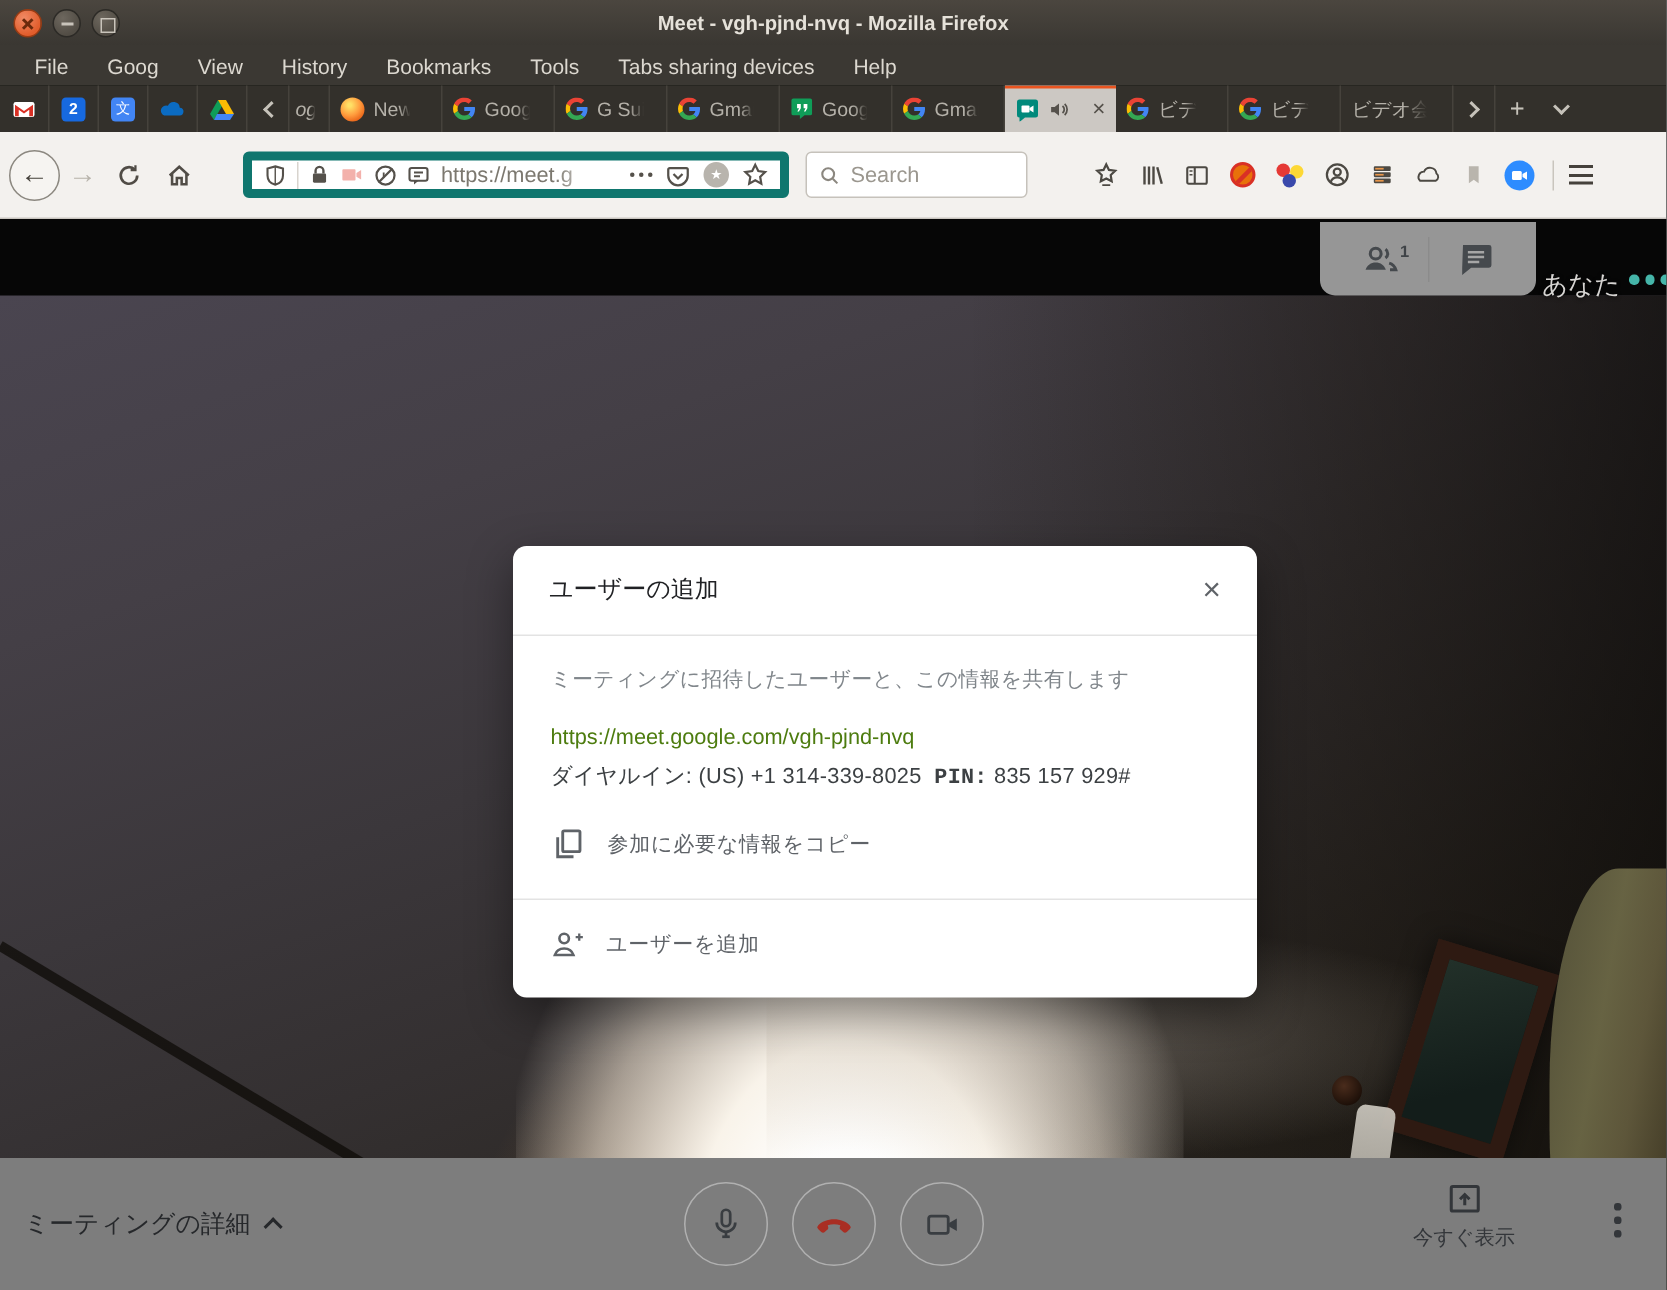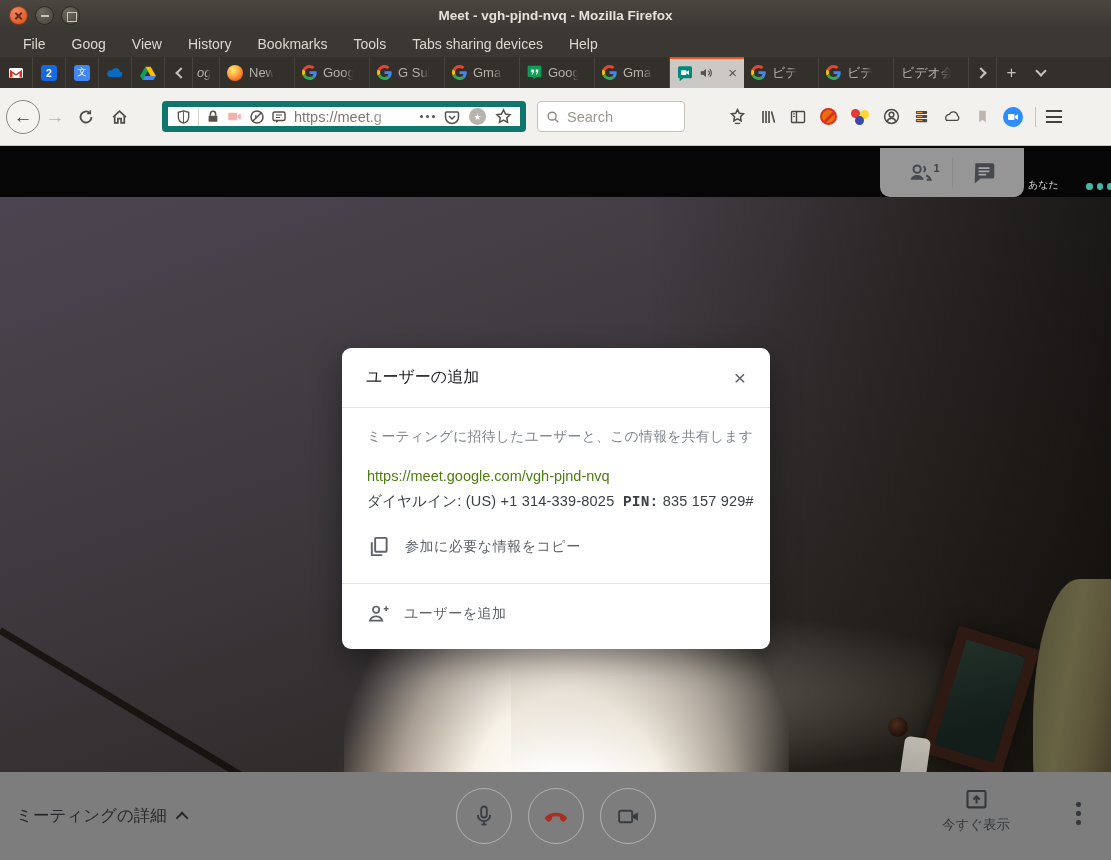--- a/index.html
+++ b/index.html
@@ -99,26 +99,26 @@
     background:linear-gradient(180deg,#cfcbc2,#a29e94); transform:rotate(8deg); opacity:.9; }
   .video .rod { position:absolute; left:888px; top:520px; width:20px; height:20px; border-radius:50%;
     background:radial-gradient(circle at 40% 35%, #4a2c1c, #1c0f08 75%); }
 
   
   .meetpanel { position:absolute; left:880px; top:2px; width:144px; height:49px; background:rgba(163,163,163,.92);
     border-radius:0 0 10px 10px; display:flex; align-items:center; justify-content:center; }
   .mpbtn { width:62px; display:flex; align-items:center; justify-content:center; position:relative; }
   .mpsep { width:1px; height:30px; background:#8b8b8b; }
   .mpbadge { position:absolute; top:3px; right:12px; font-size:11px; font-weight:bold; color:#3f4347; }
-  .youlabel { position:absolute; left:1028px; top:32px; color:#d6d4d2; font-size:10px; text-shadow:0 1px 3px rgba(0,0,0,.7); }
+  .youlabel { position:absolute; left:1028px; top:32px; color:#d6d4d2; font-size:17px; text-shadow:0 1px 3px rgba(0,0,0,.7); }
   .tealdots { position:absolute; left:1086px; top:37px; display:flex; gap:4px; }
   .tealdots i { width:6.5px; height:6.5px; border-radius:50%; background:#45b5a9; }
 
   
-  .dialog { position:absolute; left:342px; top:348px; width:428px; height:301px; background:#fff; border-radius:9px;
+  .dialog { position:absolute; left:342px; top:364px; width:496px; height:301px; background:#fff; border-radius:9px;
     box-shadow:0 10px 30px rgba(0,0,0,.4); }
   .dlghead { height:60px; display:flex; align-items:center; padding:0 24px; border-bottom:1px solid #e3e3e3; }
   .dlgtitle { font-size:16px; color:#202124; }
   .dlgclose { margin-left:auto; font-size:21px; color:#5f6368; line-height:1; }
   .dlgbody { padding:20px 14px 0 25px; }
   .dlgdesc { font-size:13.8px; color:#80868b; letter-spacing:.3px; }
   .dlgurl { margin-top:22px; font-size:14.5px; color:#4d7c0f; }
   .dlgdial { margin-top:8px; font-size:14.5px; color:#3c4043; letter-spacing:.2px; }
   .dlgdial b { font-weight:bold;font-family:Liberation Mono, monospace; }
   .dlgrow { display:flex; align-items:center; gap:15px; }

